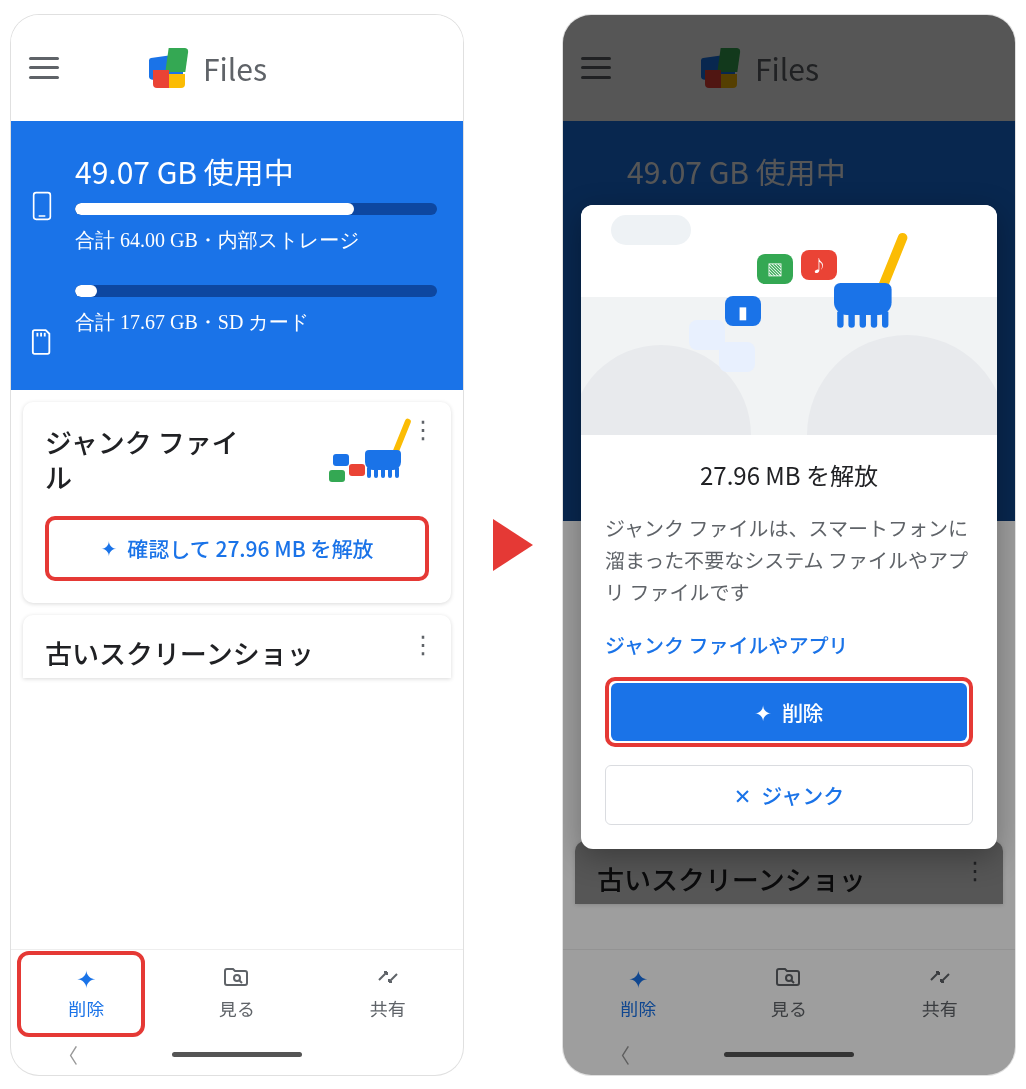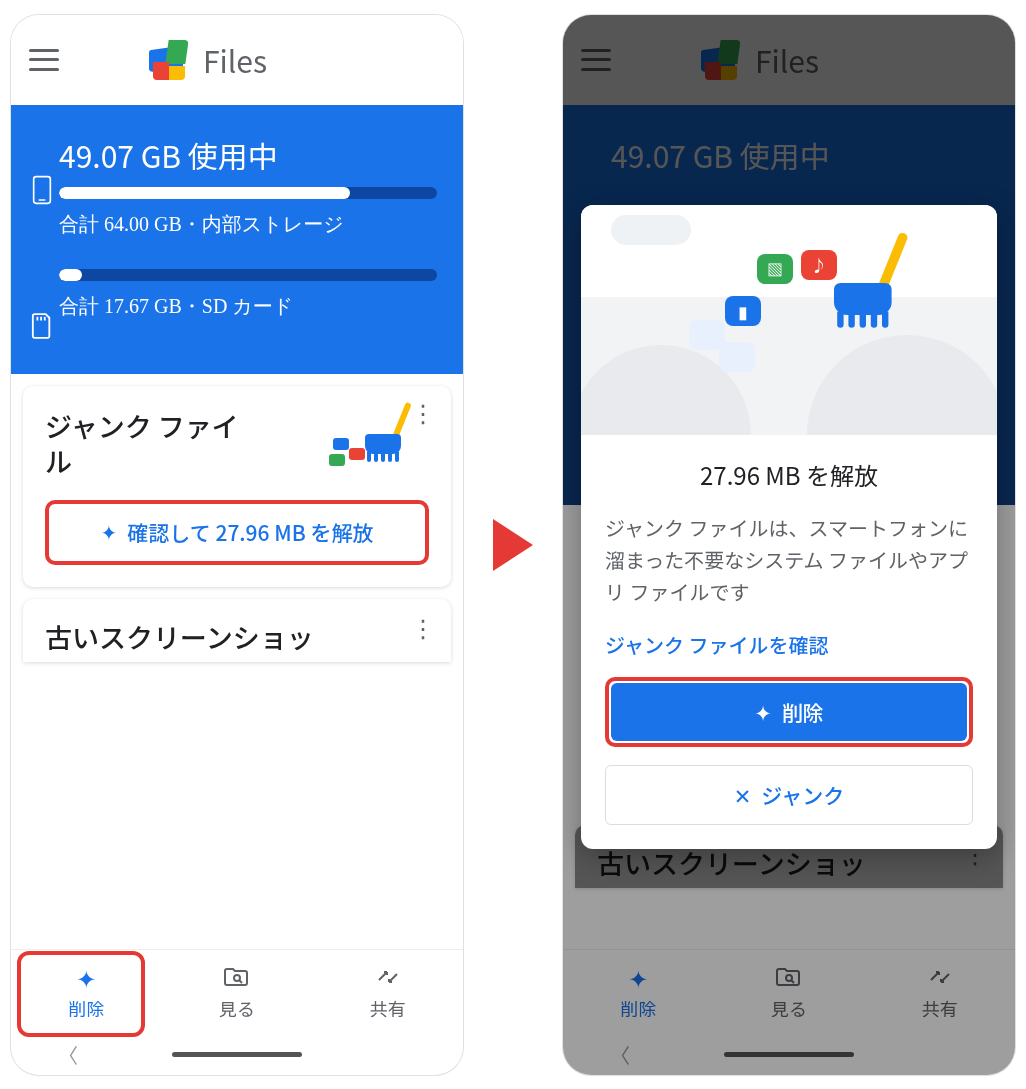--- a/index.html
+++ b/index.html
@@ -26,21 +26,21 @@
 .phone-right { position: relative; }
 .phone-right .screen-bg { filter: brightness(0.55); }
 .overlay-dim {
   position: absolute; inset: 0;
   background: rgba(0,0,0,0.38);
   z-index: 5;
 }
 
 
 .app-header {
-  height: 90px;
+  height: 106px;
   display: flex;
   align-items: center;
   padding: 8px 18px;
   gap: 40px;
   background: #fff;
 }
 .hamburger-icon {
   width: 30px; height: 22px;
   display: flex; flex-direction: column; justify-content: space-between;
 }
@@ -54,21 +54,21 @@
 .files-logo .l3 { position: absolute; width: 16px; height: 18px; left: 4px; top: 26px; background: #ea4335; border-radius: 0 0 0 4px; }
 .files-logo .l4 { position: absolute; width: 16px; height: 14px; left: 20px; top: 30px; background: #fbbc04; border-radius: 0 0 4px 0; }
 .app-title { font-size: 30px; color: #5f6368; font-weight: 400; }
 
 
 .storage-area {
   background: #1a73e8;
   color: #fff;
   padding: 28px 26px 28px 20px;
 }
-.storage-block { display: flex; margin-bottom: 30px; }
+.storage-block { display: flex; gap: 16px; margin-bottom: 30px; }
 .storage-block:last-child { margin-bottom: 0; }
 .storage-icon { width: 28px; margin-top: 42px; }
 .storage-icon svg { width: 22px; height: 30px; }
 .storage-text { flex: 1; }
 .storage-used { font-size: 30px; font-weight: 400; margin-bottom: 10px; }
 .progress-track {
   height: 12px; background: #0d47a1; border-radius: 6px; overflow: hidden;
   margin-bottom: 10px;
 }
 .progress-fill { height: 100%; background: #fff; border-radius: 6px; }
@@ -440,21 +440,21 @@
         <div class="brush">
             <div class="brush-stick"></div>
             <div class="brush-head"></div>
             <div class="brush-bristle"></div>
           </div>
       </div>
     </div>
     <div class="dialog-body">
       <div class="dialog-title">27.96 MB を解放</div>
       <div class="dialog-desc">ジャンク ファイルは、スマートフォンに溜まった不要なシステム ファイルやアプリ ファイルです</div>
-      <div class="dialog-link">ジャンク ファイルを確認</div>
+      <div class="dialog-link">ジャンク ファイルやアプリ</div>
       <div class="btn-primary-wrap">
         <div class="dialog-btn btn-primary">
           <span>✦</span>
           <span>削除</span>
         </div>
       </div>
       <div class="dialog-btn btn-cancel">
         <span>✕</span>
         <span>ジャンク</span>
       </div>

